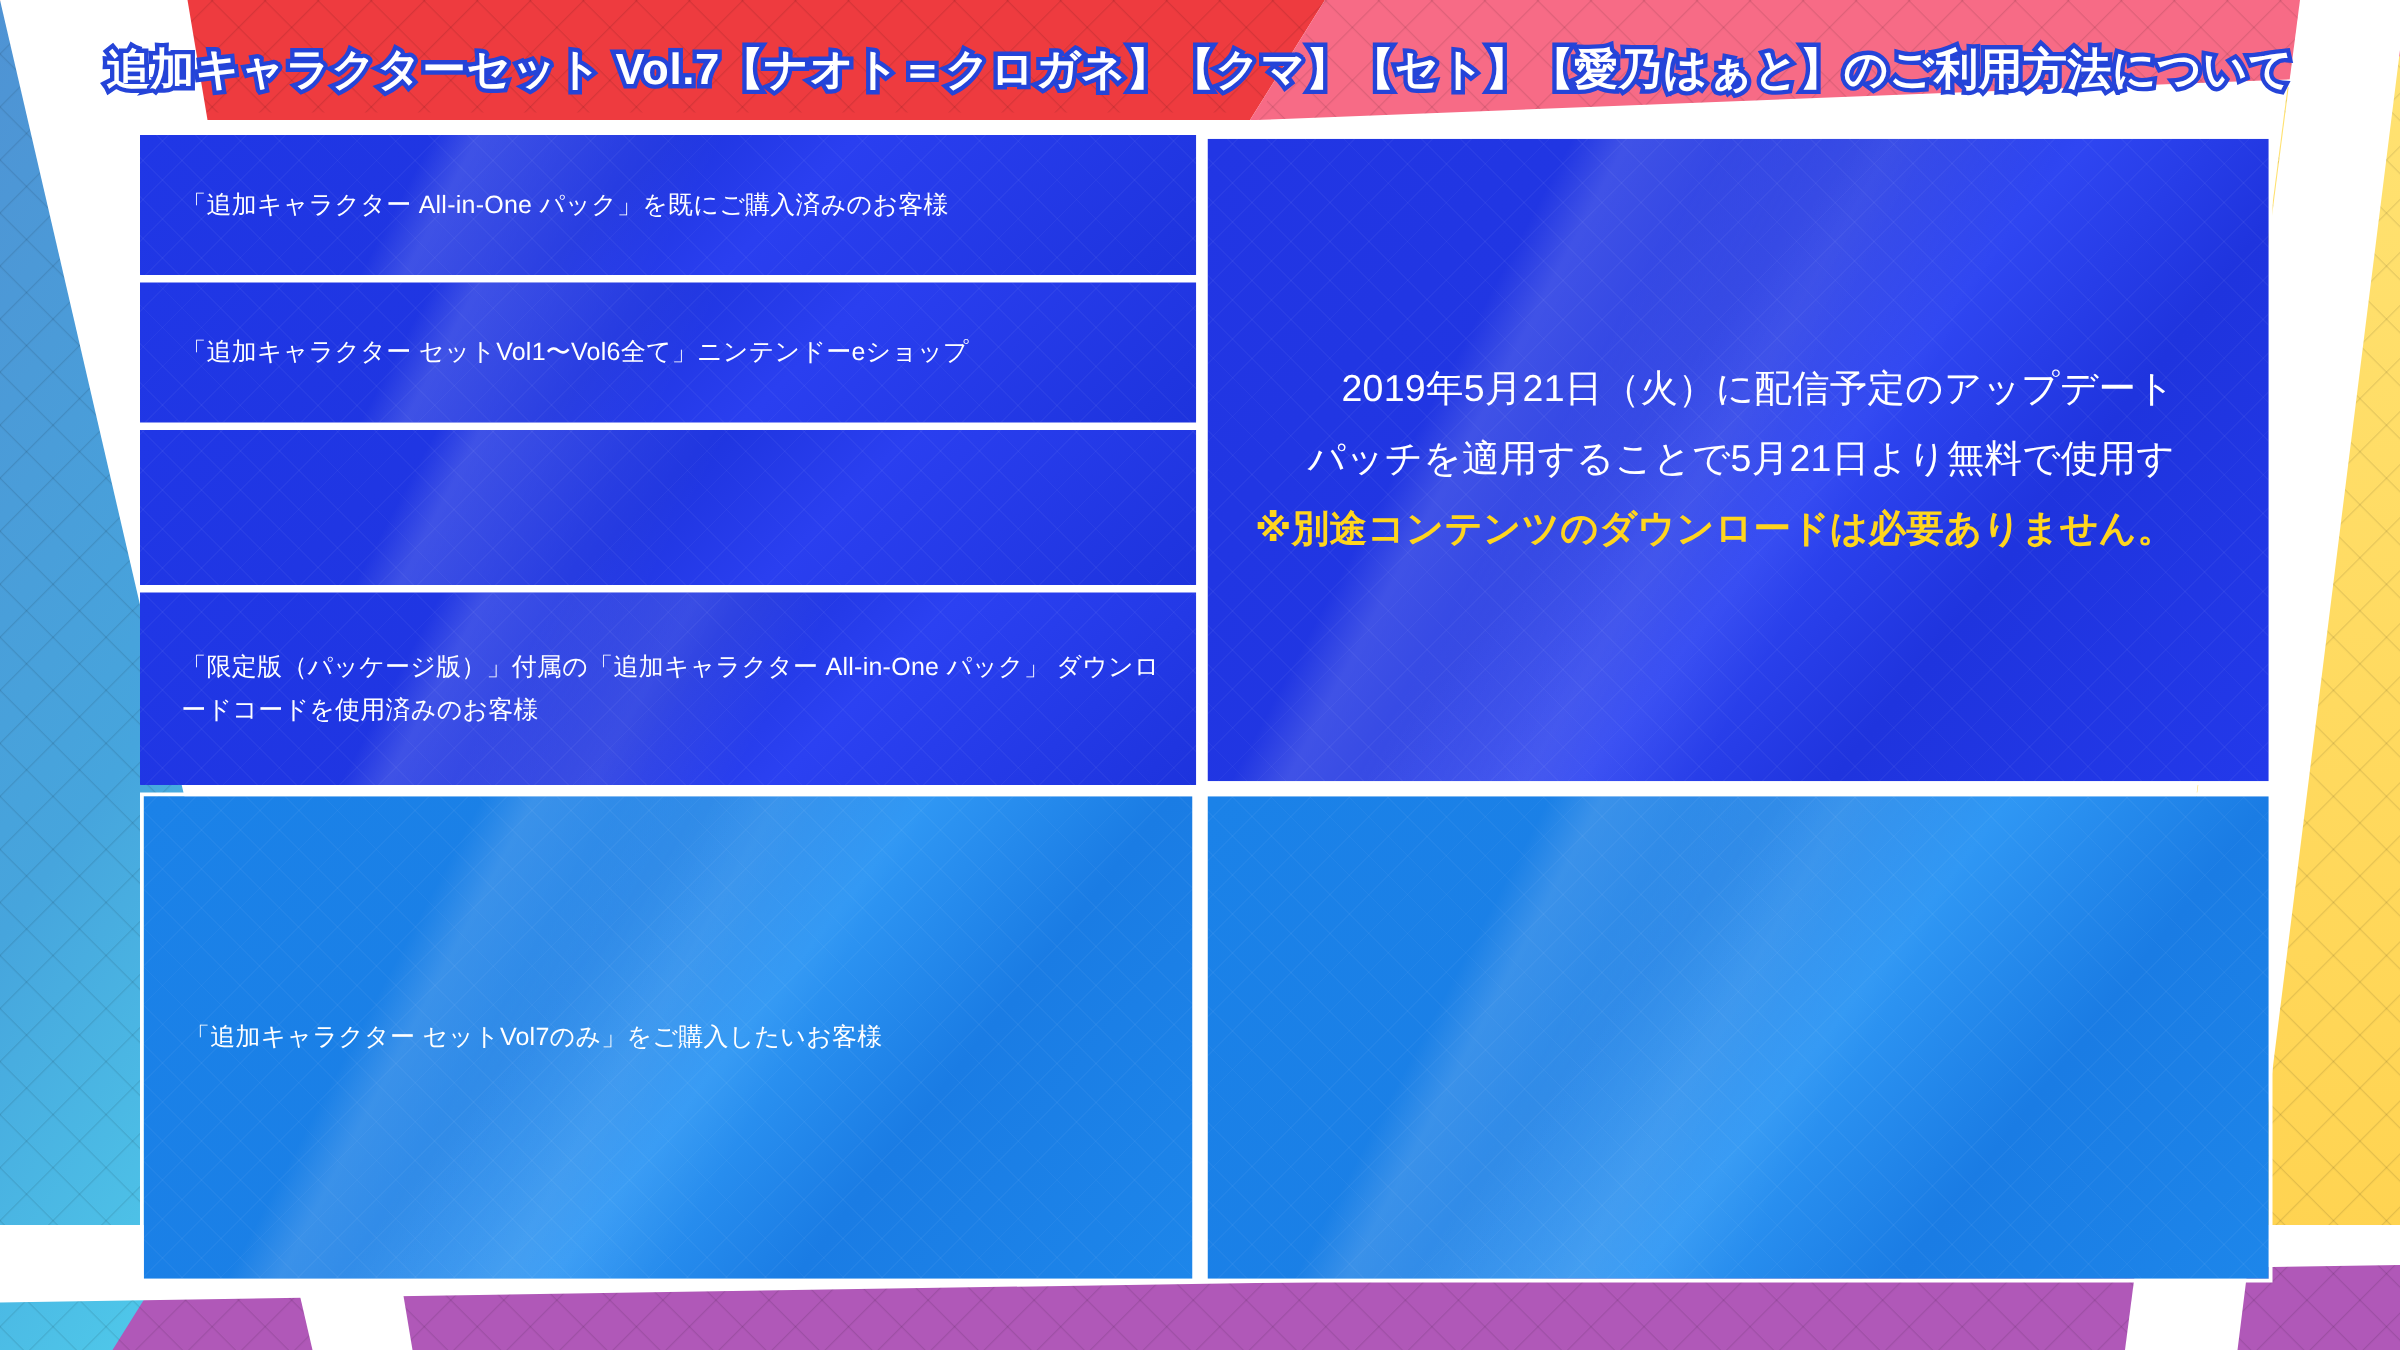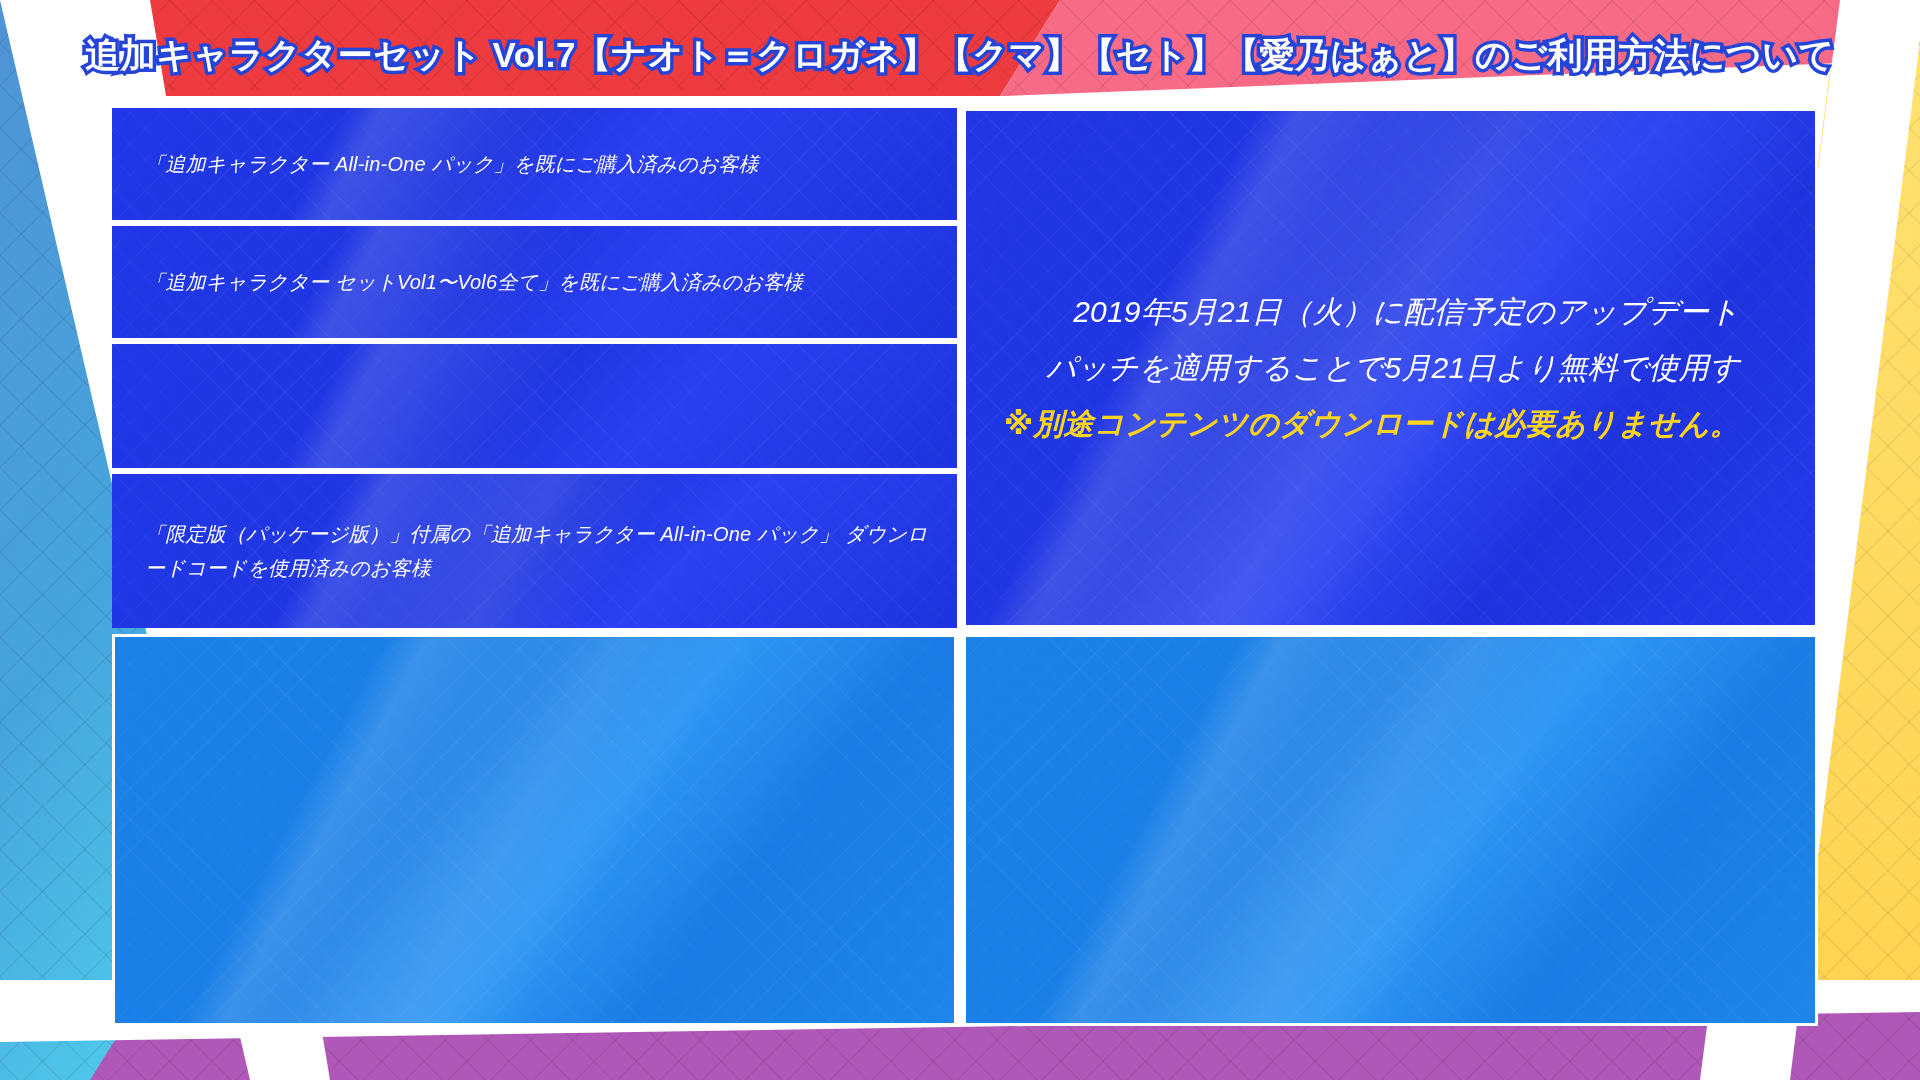--- a/index.html
+++ b/index.html
@@ -61,21 +61,20 @@
     grid-template-rows: 520px 392px;
     gap: 6px;
     z-index: 5;
   }
 
   .cell {
     position: relative;
     overflow: hidden;
     border: 3px solid #ffffff;
     box-sizing: border-box;
-    font-style: italic;
   }
 
   .sheen {
     position: absolute;
     inset: 0;
     pointer-events: none;
     background:
       linear-gradient(118deg,
         rgba(255,255,255,0.00) 0%,
         rgba(255,255,255,0.00) 26%,
@@ -244,21 +243,21 @@
 
       <div class="subrow sr-1">
         <div class="microhatch"></div>
           <div class="sheen"></div>
         <span class="label">「追加キャラクター All-in-One パック」を既にご購入済みのお客様</span>
       </div>
 
       <div class="subrow sr-2">
         <div class="microhatch"></div>
           <div class="sheen"></div>
-        <span class="label">「追加キャラクター セットVol1〜Vol6全て」を既にご購入済みのお客様</span>
+        <span class="label">「追加キャラクター セットVol1〜Vol6全て」ニンテンドーeショップ</span>
       </div>
 
       <div class="subrow sr-3">
         <div class="microhatch"></div>
           <div class="sheen"></div>
       </div>
 
       <div class="subrow sr-4">
         <div class="microhatch"></div>
           <div class="sheen"></div>
@@ -279,20 +278,21 @@
         <span class="ln">2019年5月21日（火）に配信予定のアップデート</span>
         <span class="ln">パッチを適用することで5月21日より無料で使用す</span>
         <span class="ln accent">※別途コンテンツのダウンロードは必要ありません。</span>
       </div>
     </div>
 
     <div id="left-bottom-cell" class="cell">
       <div class="microhatch"></div>
         <div class="sheen"></div>
         <div class="sheen2"></div>
+      <span class="lb-label">「追加キャラクター セットVol7のみ」をご購入したいお客様</span>
     </div>
 
     <div id="right-bottom-cell" class="cell">
       <div class="microhatch"></div>
         <div class="sheen"></div>
         <div class="sheen2"></div>
     </div>
 
   </div>
 </div>

